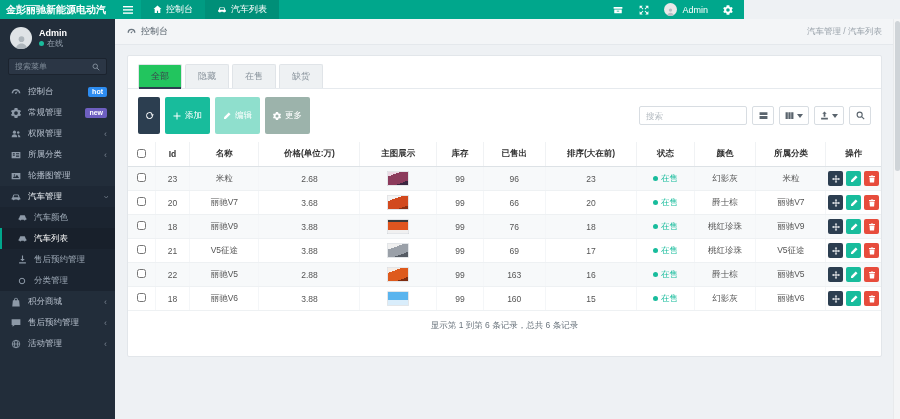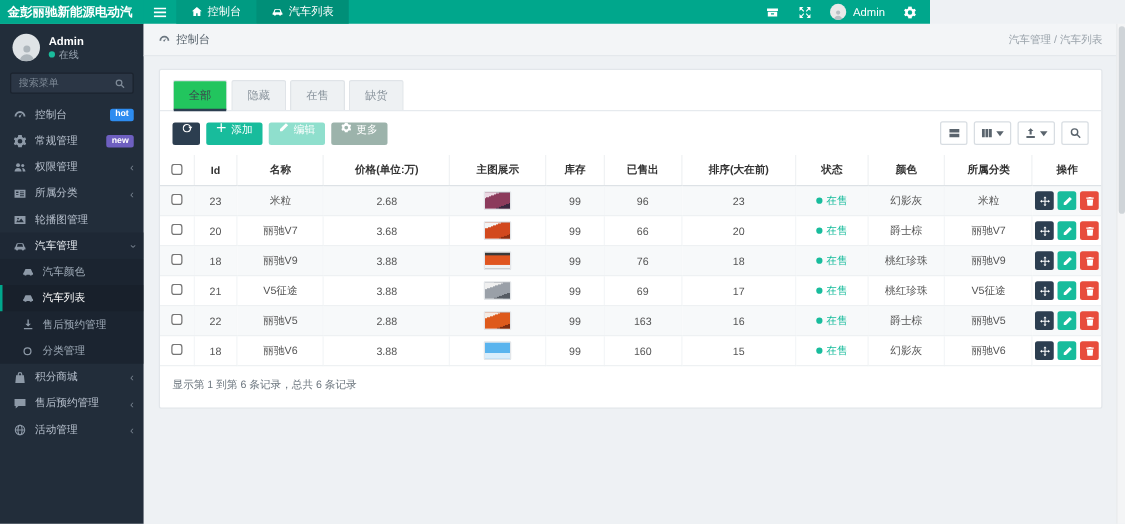--- a/index.html
+++ b/index.html
@@ -50,21 +50,21 @@
   .crumb-title .icon { color:#6c7781; }
   .breadcrumb { margin-left:auto; font-size:8.5px; color:#9aa3ab; }
 
   .panel { margin:10px 12px 0 12px; background:#fff; border:1px solid #e2e6ea; border-radius:2px; }
   .tabs { display:flex; gap:3px; padding:8px 10px 0 10px; border-bottom:1px solid #e6eaee; }
   .tab { font-size:9px; color:#8a949d; background:#eef1f3; border:1px solid #e0e4e8; border-bottom:none; padding:5px 12px; border-radius:2px 2px 0 0; cursor:pointer; }
   .tab.active { background:#22c55e; color:#3c454d; border-color:#e0e4e8; position:relative; }
   .tab.active::after { content:""; position:absolute; left:0; right:0; bottom:-1px; height:2px; background:#2c3e50; }
 
   .toolbar { display:flex; align-items:center; padding:8px 10px; gap:5px; }
-  .btn { height:18px; border:none; border-radius:2px; color:#fff; font-size:8.5px; display:inline-flex; gap:4px; padding:0 8px; cursor:pointer; font-family:inherit; }
+  .btn { height:37px; border:none; border-radius:2px; color:#fff; font-size:8.5px; display:inline-flex; align-items:center; gap:4px; padding:0 8px; cursor:pointer; font-family:inherit; }
   .btn .icon { display:flex; }
   .btn-refresh { background:#2c3e50; width:22px; justify-content:center; padding:0; }
   .btn-add { background:#18bc9c; }
   .btn-edit { background:#8fdfcd; }
   .btn-more { background:#9cb3ab; }
   .toolbar-right { margin-left:auto; display:flex; align-items:center; gap:5px; }
   .tb-search { width:108px; height:19px; border:1px solid #d8dde2; border-radius:2px; padding:0 6px; font-size:8.5px; color:#555; outline:none; font-family:inherit; }
   .tb-search::placeholder { color:#b3bac0; }
   .mini-btn { height:19px; min-width:22px; background:#fff; border:1px solid #d8dde2; border-radius:2px; display:inline-flex; align-items:center; justify-content:center; gap:3px; padding:0 5px; cursor:pointer; color:#5a646d; }
   .caret { width:0; height:0; border-left:3px solid transparent; border-right:3px solid transparent; border-top:4px solid #5a646d; }
@@ -77,21 +77,21 @@
   .cb { width:9px; height:9px; }
   .thumb { width:22px; height:15px; margin:0 auto; border-radius:1px; border:1px solid #e3e6e9; }
   .status { color:#18bc9c; display:inline-flex; align-items:center; gap:3px; }
   .status .dot-green { background:#18bc9c; }
   .ops { display:flex; gap:3px; justify-content:center; }
   .op { width:15px; height:15px; border:none; border-radius:2px; color:#fff; display:inline-flex; align-items:center; justify-content:center; cursor:pointer; padding:0; }
   .op-move { background:#2c3e50; }
   .op-edit { background:#18bc9c; }
   .op-del { background:#e74c3c; }
 
-  .table-footer { font-size:8.5px; color:#6b757e; padding:9px 10px 12px 10px; }
+  .table-footer { font-size:8.5px; color:#6b757e; padding:9px 10px 24px 10px;text-align:center; }
 
   
   .scrollbar { position:absolute; right:0; top:19px; width:7px; height:400px; background:#f4f5f6; border-left:1px solid #e8eaec; }
   .scroll-thumb { position:absolute; left:1px; top:2px; width:5px; height:150px; background:#cfd4d8; border-radius:3px; }
 </style>
 </head>
 <body>
 
 <div class="topbar">
   <div class="logo">金彭丽驰新能源电动汽</div>
@@ -348,20 +348,21 @@
       <button class="btn btn-more">
         <span class="icon">
           <svg width="8" height="8" viewBox="0 0 16 16" fill="#fff">
               <path d="M8 5a3 3 0 1 0 0 6 3 3 0 0 0 0-6zm6.5 3c0 .4 0 .8-.1 1.2l1.6 1.2-1.5 2.6-1.9-.7c-.6.5-1.3.9-2 1.2L10.3 16H5.7l-.3-2.5c-.7-.3-1.4-.7-2-1.2l-1.9.7L0 10.4l1.6-1.2a6.6 6.6 0 0 1 0-2.4L0 5.6 1.5 3l1.9.7c.6-.5 1.3-.9 2-1.2L5.7 0h4.6l.3 2.5c.7.3 1.4.7 2 1.2l1.9-.7L16 5.6l-1.6 1.2c.1.4.1.8.1 1.2z"></path>
             </svg>
         </span>
         <span>更多</span>
       </button>
 
       <div class="toolbar-right">
+        <input class="tb-search" type="text" placeholder="搜索" style="">
         <span class="mini-btn">
           <svg width="9" height="9" viewBox="0 0 16 16" fill="currentColor">
               <path d="M1 2h14v5H1V2zm0 7h14v5H1V9z"></path>
             </svg>
         </span>
         <span class="mini-btn">
           <svg width="9" height="9" viewBox="0 0 16 16" fill="currentColor">
               <path d="M1 2h4v12H1V2zm5 0h4v12H6V2zm5 0h4v12h-4V2z"></path>
             </svg>
           <span class="caret"></span>

